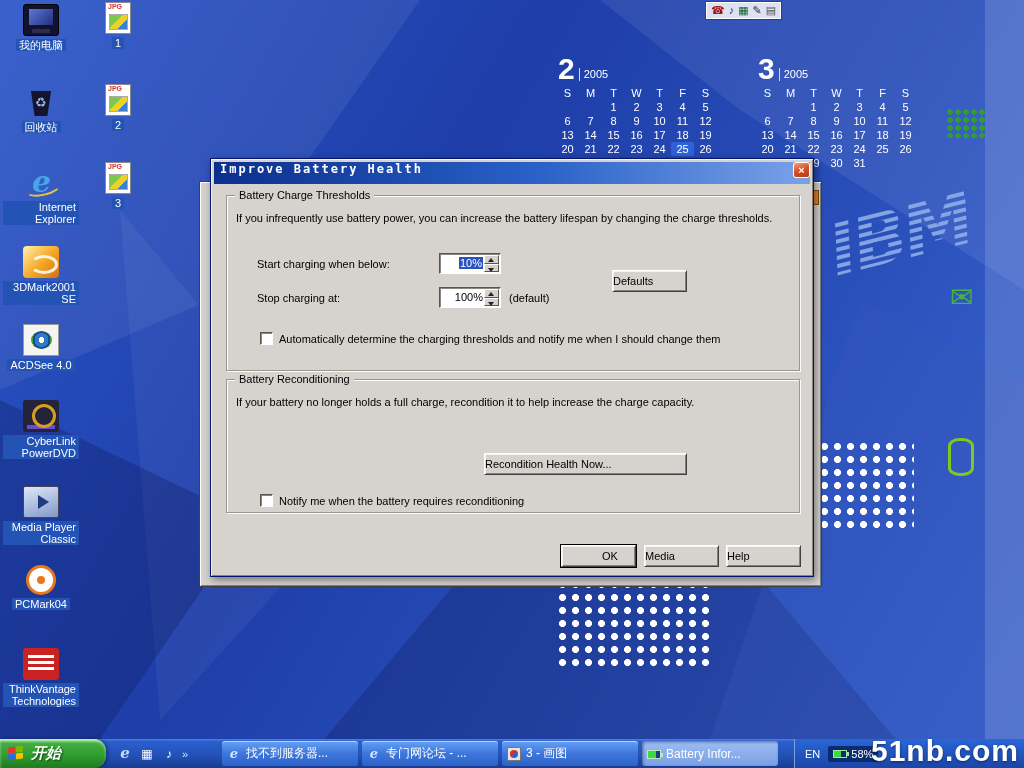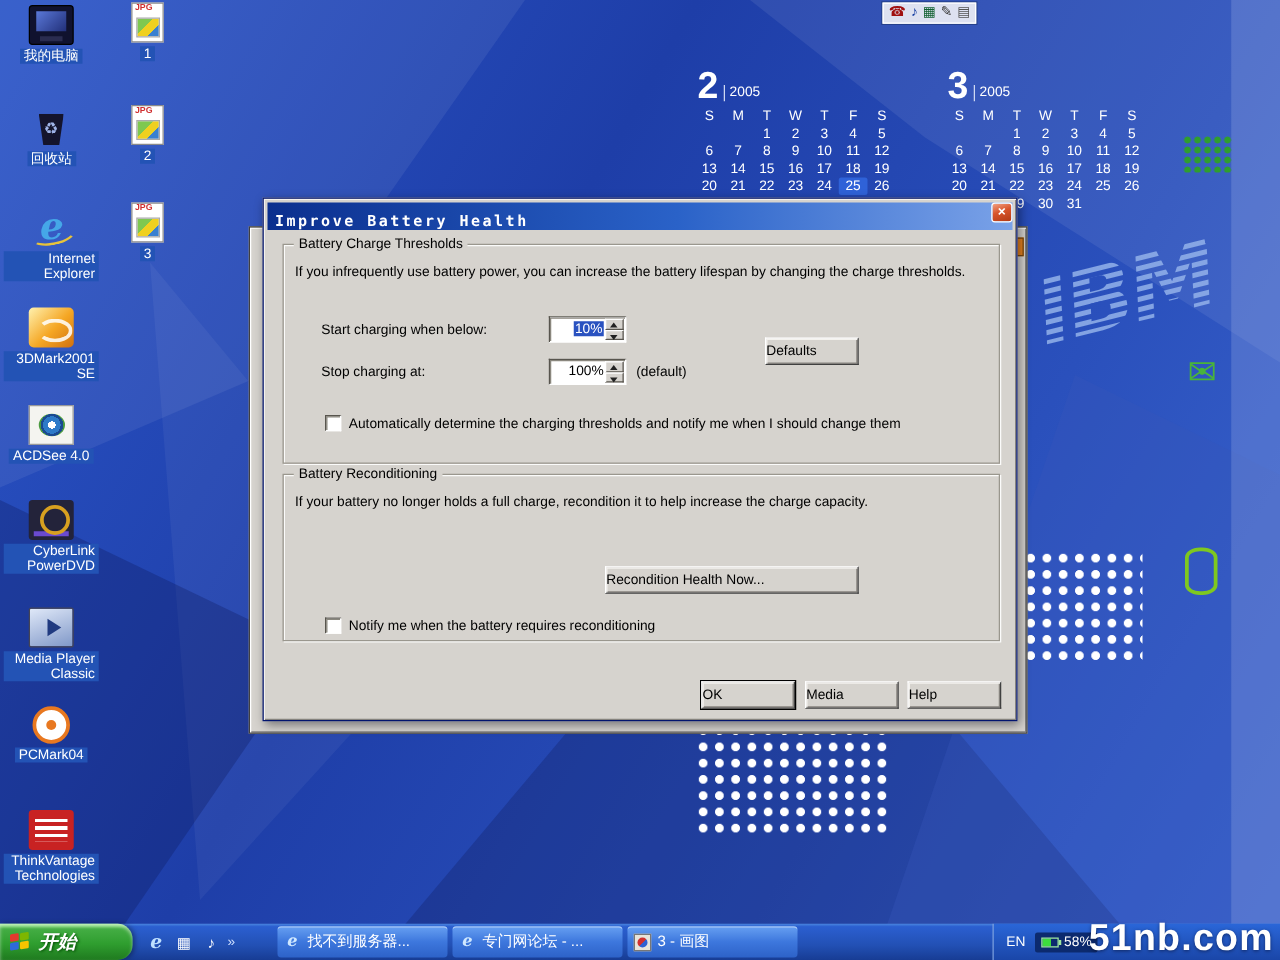--- a/index.html
+++ b/index.html
@@ -78,21 +78,21 @@
     background:#d6d3ce;border:1px solid #404040;box-shadow:inset 1px 1px 0 #fff,inset -1px -1px 0 #808080;}
   .bg-window .badge{position:absolute;right:2px;top:8px;width:18px;height:15px;background:#e8831e;border:1px solid #7a4a10;}
 
   
   .dialog{position:absolute;left:210px;top:158px;width:604px;height:419px;z-index:10;
     background:#d6d3ce;border:1px solid #02146e;
     box-shadow:inset 1px 1px 0 #f4f2ee,inset -1px -1px 0 #86837e,2px 3px 8px rgba(0,0,10,.45);
     font-size:11px;color:#000;}
   .titlebar{position:absolute;left:3px;top:3px;right:3px;height:22px;
     background:linear-gradient(90deg,#0b2f8e,#2a62c8 55%,#7aa2e8);
-    display:flex;align-items:flex-end;padding-left:6px;}
+    display:flex;align-items:flex-start;padding-left:6px;}
   .title-text{color:#fff;font:bold 12px "DejaVu Sans Mono",monospace;letter-spacing:2px;}
   .close-btn{position:absolute;right:3px;top:3px;width:17px;height:16px;border:1px solid #fff;border-radius:3px;
     background:linear-gradient(160deg,#f2a284,#d8542a 45%,#b23a14);color:#fff;font:bold 11px "Liberation Sans",sans-serif;
     text-align:center;line-height:14px;cursor:pointer;}
   .groupbox{position:absolute;border:1px solid #9a978e;box-shadow:inset 1px 1px 0 rgba(255,255,255,.9),1px 1px 0 rgba(255,255,255,.9);}
   .groupbox .gb-title{position:absolute;left:8px;top:-7px;background:#d6d3ce;padding:0 4px;}
   .desc{position:absolute;left:9px;top:16px;right:12px;line-height:13px;}
   .fld-label{position:absolute;}
   .spin{position:absolute;width:62px;height:21px;background:#fff;border:1px solid;border-color:#58554e #fff #fff #58554e;
     box-shadow:inset 1px 1px 0 #8a877e;}
@@ -100,21 +100,21 @@
   .spin .val .sel{background:#2a52c0;color:#fff;padding:0 1px;}
   .spin .arrows{position:absolute;right:1px;top:1px;width:15px;bottom:1px;display:flex;flex-direction:column;}
   .spin .arrows i{flex:1;background:#d6d3ce;border:1px solid;border-color:#fff #58554e #58554e #fff;position:relative;cursor:pointer;}
   .spin .arrows i::after{content:"";position:absolute;left:3px;border-left:3px solid transparent;border-right:3px solid transparent;}
   .spin .arrows .up::after{top:2px;border-bottom:4px solid #222;}
   .spin .arrows .dn::after{top:3px;border-top:4px solid #222;}
   .checkbox{position:absolute;width:13px;height:13px;background:#fff;border:1px solid;border-color:#58554e #fff #fff #58554e;
     box-shadow:inset 1px 1px 0 #8a877e;cursor:pointer;}
   .btn{position:absolute;height:22px;background:#d6d3ce;border:1px solid;border-color:#fff #404040 #404040 #fff;
     box-shadow:inset 1px 1px 0 #f4f2ee,inset -1px -1px 0 #86837e;text-align:left;line-height:20px;cursor:pointer;}
-  .btn-default{box-shadow:0 0 0 1px #000,inset 1px 1px 0 #f4f2ee,inset -1px -1px 0 #86837e;}
+  .btn-default{box-shadow:0 0 0 1px #000,inset 1px 1px 0 #f4f2ee,inset -1px -1px 0 #86837e;padding-left:40px;}
 
   
   .taskbar{position:absolute;left:0;bottom:0;width:1024px;height:29px;z-index:40;
     background:linear-gradient(180deg,#4a86e0 0%,#2b5fd0 8%,#2250b4 60%,#173c94 100%);}
   .start-btn{position:absolute;left:0;top:0;width:106px;height:29px;border-radius:0 12px 12px 0;
     background:linear-gradient(180deg,#8ce97c 0%,#44ad44 14%,#2f9e2f 55%,#1f7a1f 100%);
     display:flex;align-items:center;padding-left:8px;color:#fff;font:italic bold 15px "Liberation Sans",sans-serif;
     text-shadow:1px 1px 2px #064d06;box-shadow:inset 0 2px 3px rgba(255,255,255,.5),2px 0 4px rgba(0,0,0,.35);cursor:pointer;}
   .winflag{position:relative;width:17px;height:15px;margin-right:6px;flex:none;}
   .winflag i{position:absolute;width:7px;height:6px;border-radius:1px;transform:skewY(-7deg);}
@@ -420,20 +420,24 @@
       <span>找不到服务器...</span>
     </div>
     <div class="taskbtn">
       <span class="tb-ico tb-ie">e</span>
       <span>专门网论坛 - ...</span>
     </div>
     <div class="taskbtn">
       <span class="tb-ico tb-paint"></span>
       <span>3 - 画图</span>
     </div>
+    <div class="taskbtn active">
+      <span class="tb-ico tb-batt"></span>
+      <span>Battery Infor...</span>
+    </div>
   </div>
   <div class="tray">
     <span>EN</span>
     <span class="tray-batt">
       <i class="batt-icon"></i>
       <span>58%</span>
     </span>
   </div>
 </div>
 

